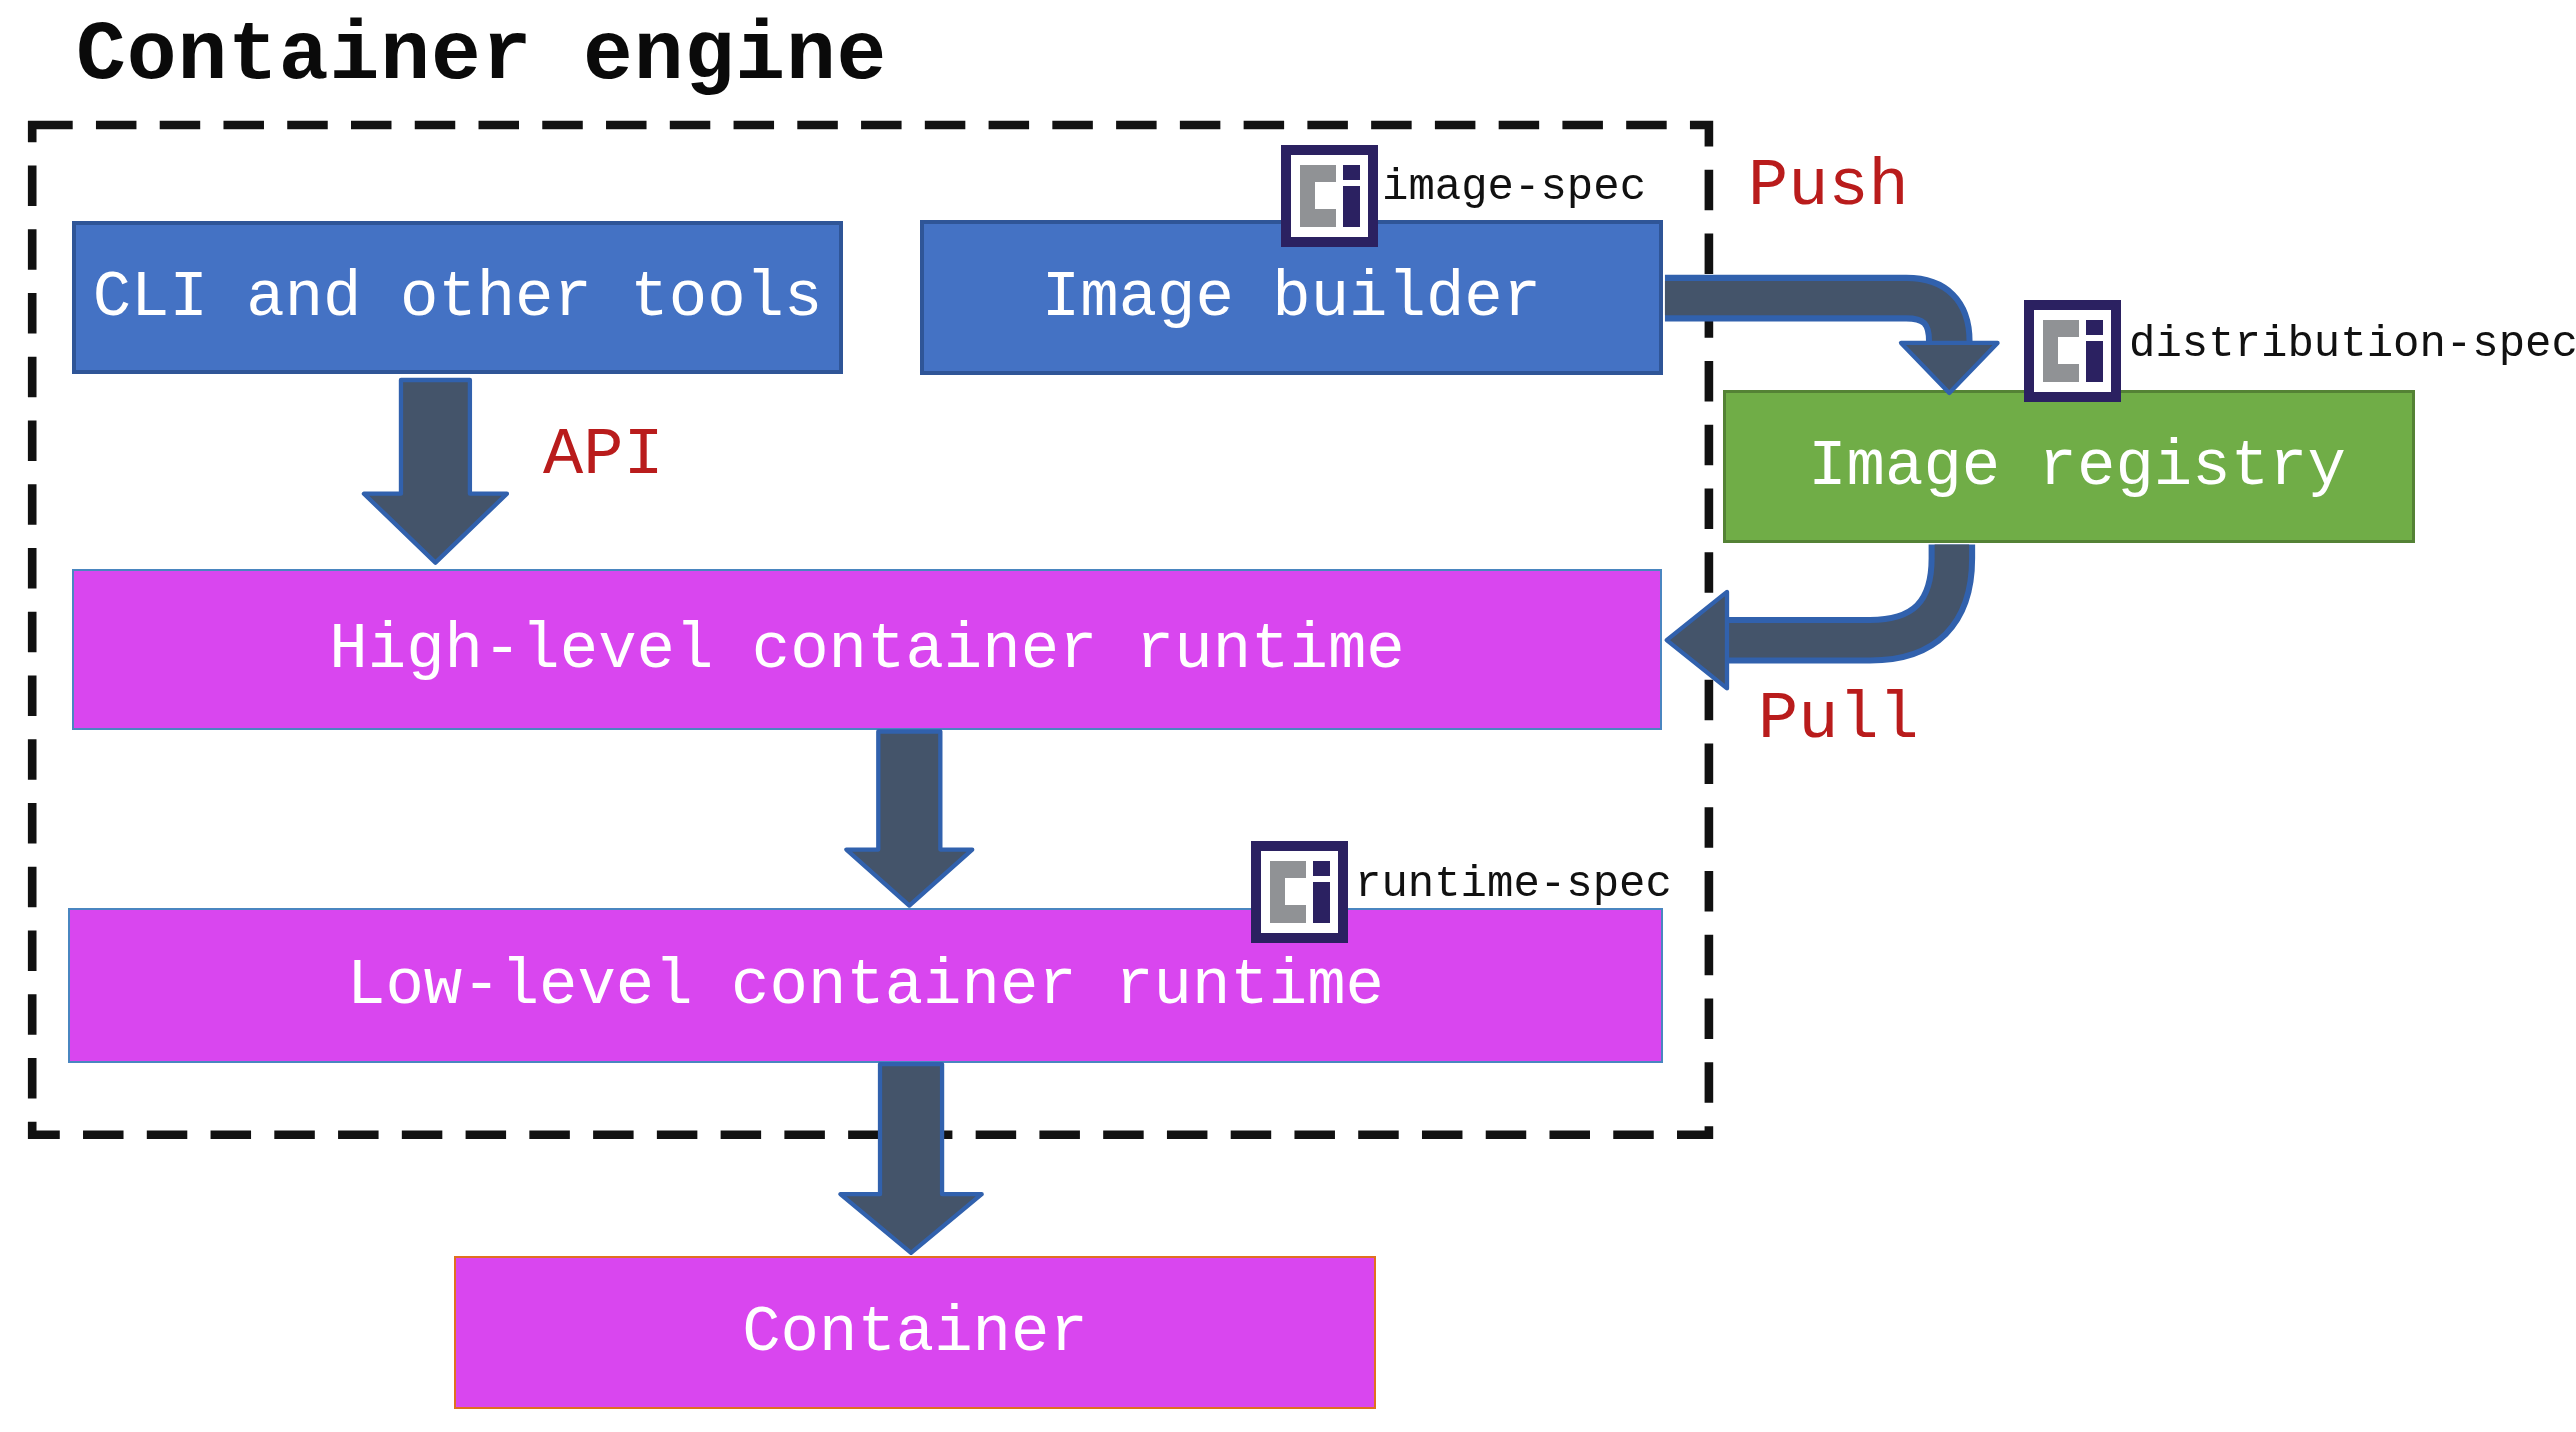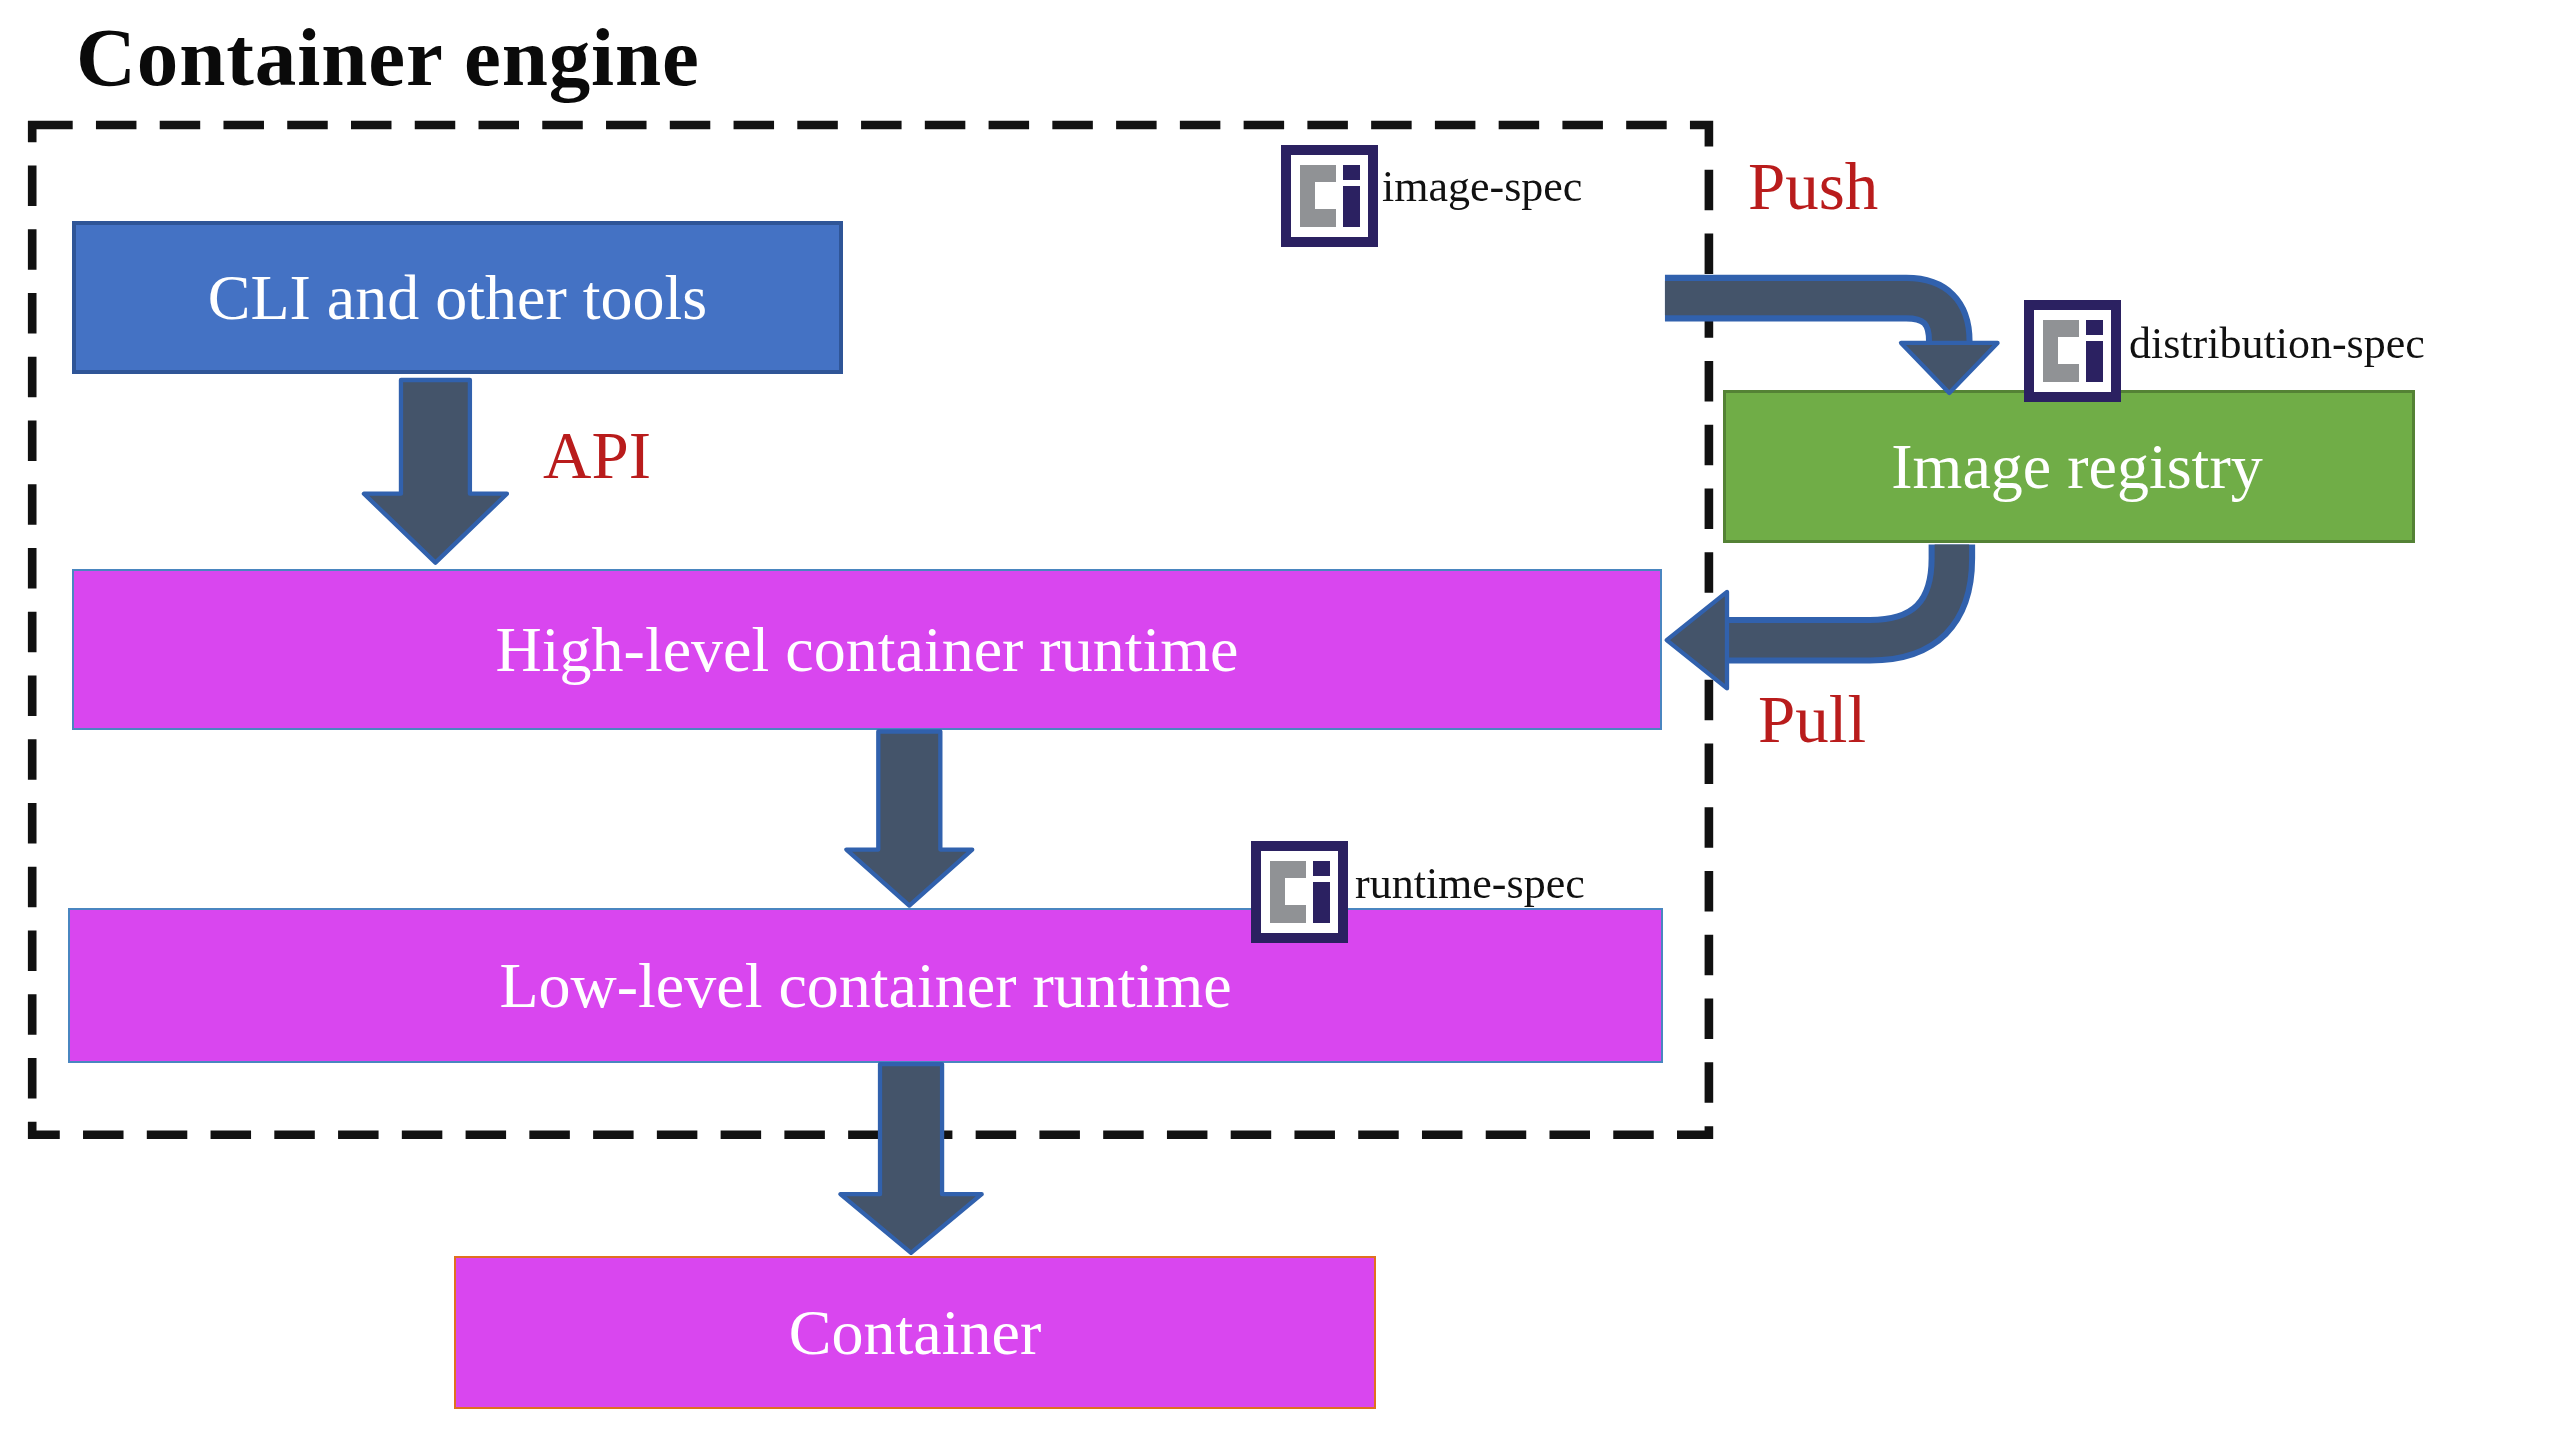--- a/index.html
+++ b/index.html
@@ -1,18 +1,18 @@
 <!DOCTYPE html>
 <html style="font-size:13.8px"><head>
 <meta charset="utf-8">
 <style>
   html,body{margin:0;padding:0;background:#ffffff;}
   .canvas{
     position:relative;width:2576px;height:1432px;background:#ffffff;overflow:hidden;
-    font-family:Liberation Serif, serif;
+    font-family:Liberation Mono, monospace;
   }
   .title{
     position:absolute;left:76px;top:8.6px;
     font-size:83px;font-weight:bold;color:#0a0a0a;letter-spacing:0.9px;
   }
   .layer{position:absolute;left:0;top:0;z-index:2;}
   .box{
     position:absolute;display:flex;align-items:center;justify-content:center;
     color:#ffffff;font-size:64px;box-sizing:border-box;z-index:1;
   }
@@ -40,20 +40,23 @@
 <body>
 
 <div class="canvas">
 
   <div class="title">Container engine</div>
 
   <div class="box box-engine" style="left:72px;top:221px;width:771px;height:153px;">
     <span>CLI and other tools</span>
   </div>
 
+  <div class="box box-engine" style="left:920px;top:220px;width:743px;height:155px;">
+    <span>Image builder</span>
+  </div>
 
   <div class="box box-runtime" style="left:72px;top:569px;width:1590px;height:161px;">
     <span>High-level container runtime</span>
   </div>
 
   <div class="box box-runtime" style="left:68px;top:908px;width:1595px;height:155px;">
     <span>Low-level container runtime</span>
   </div>
 
   <div class="box box-registry" style="left:1723px;top:390px;width:692px;height:153px;padding-left:16px;">

